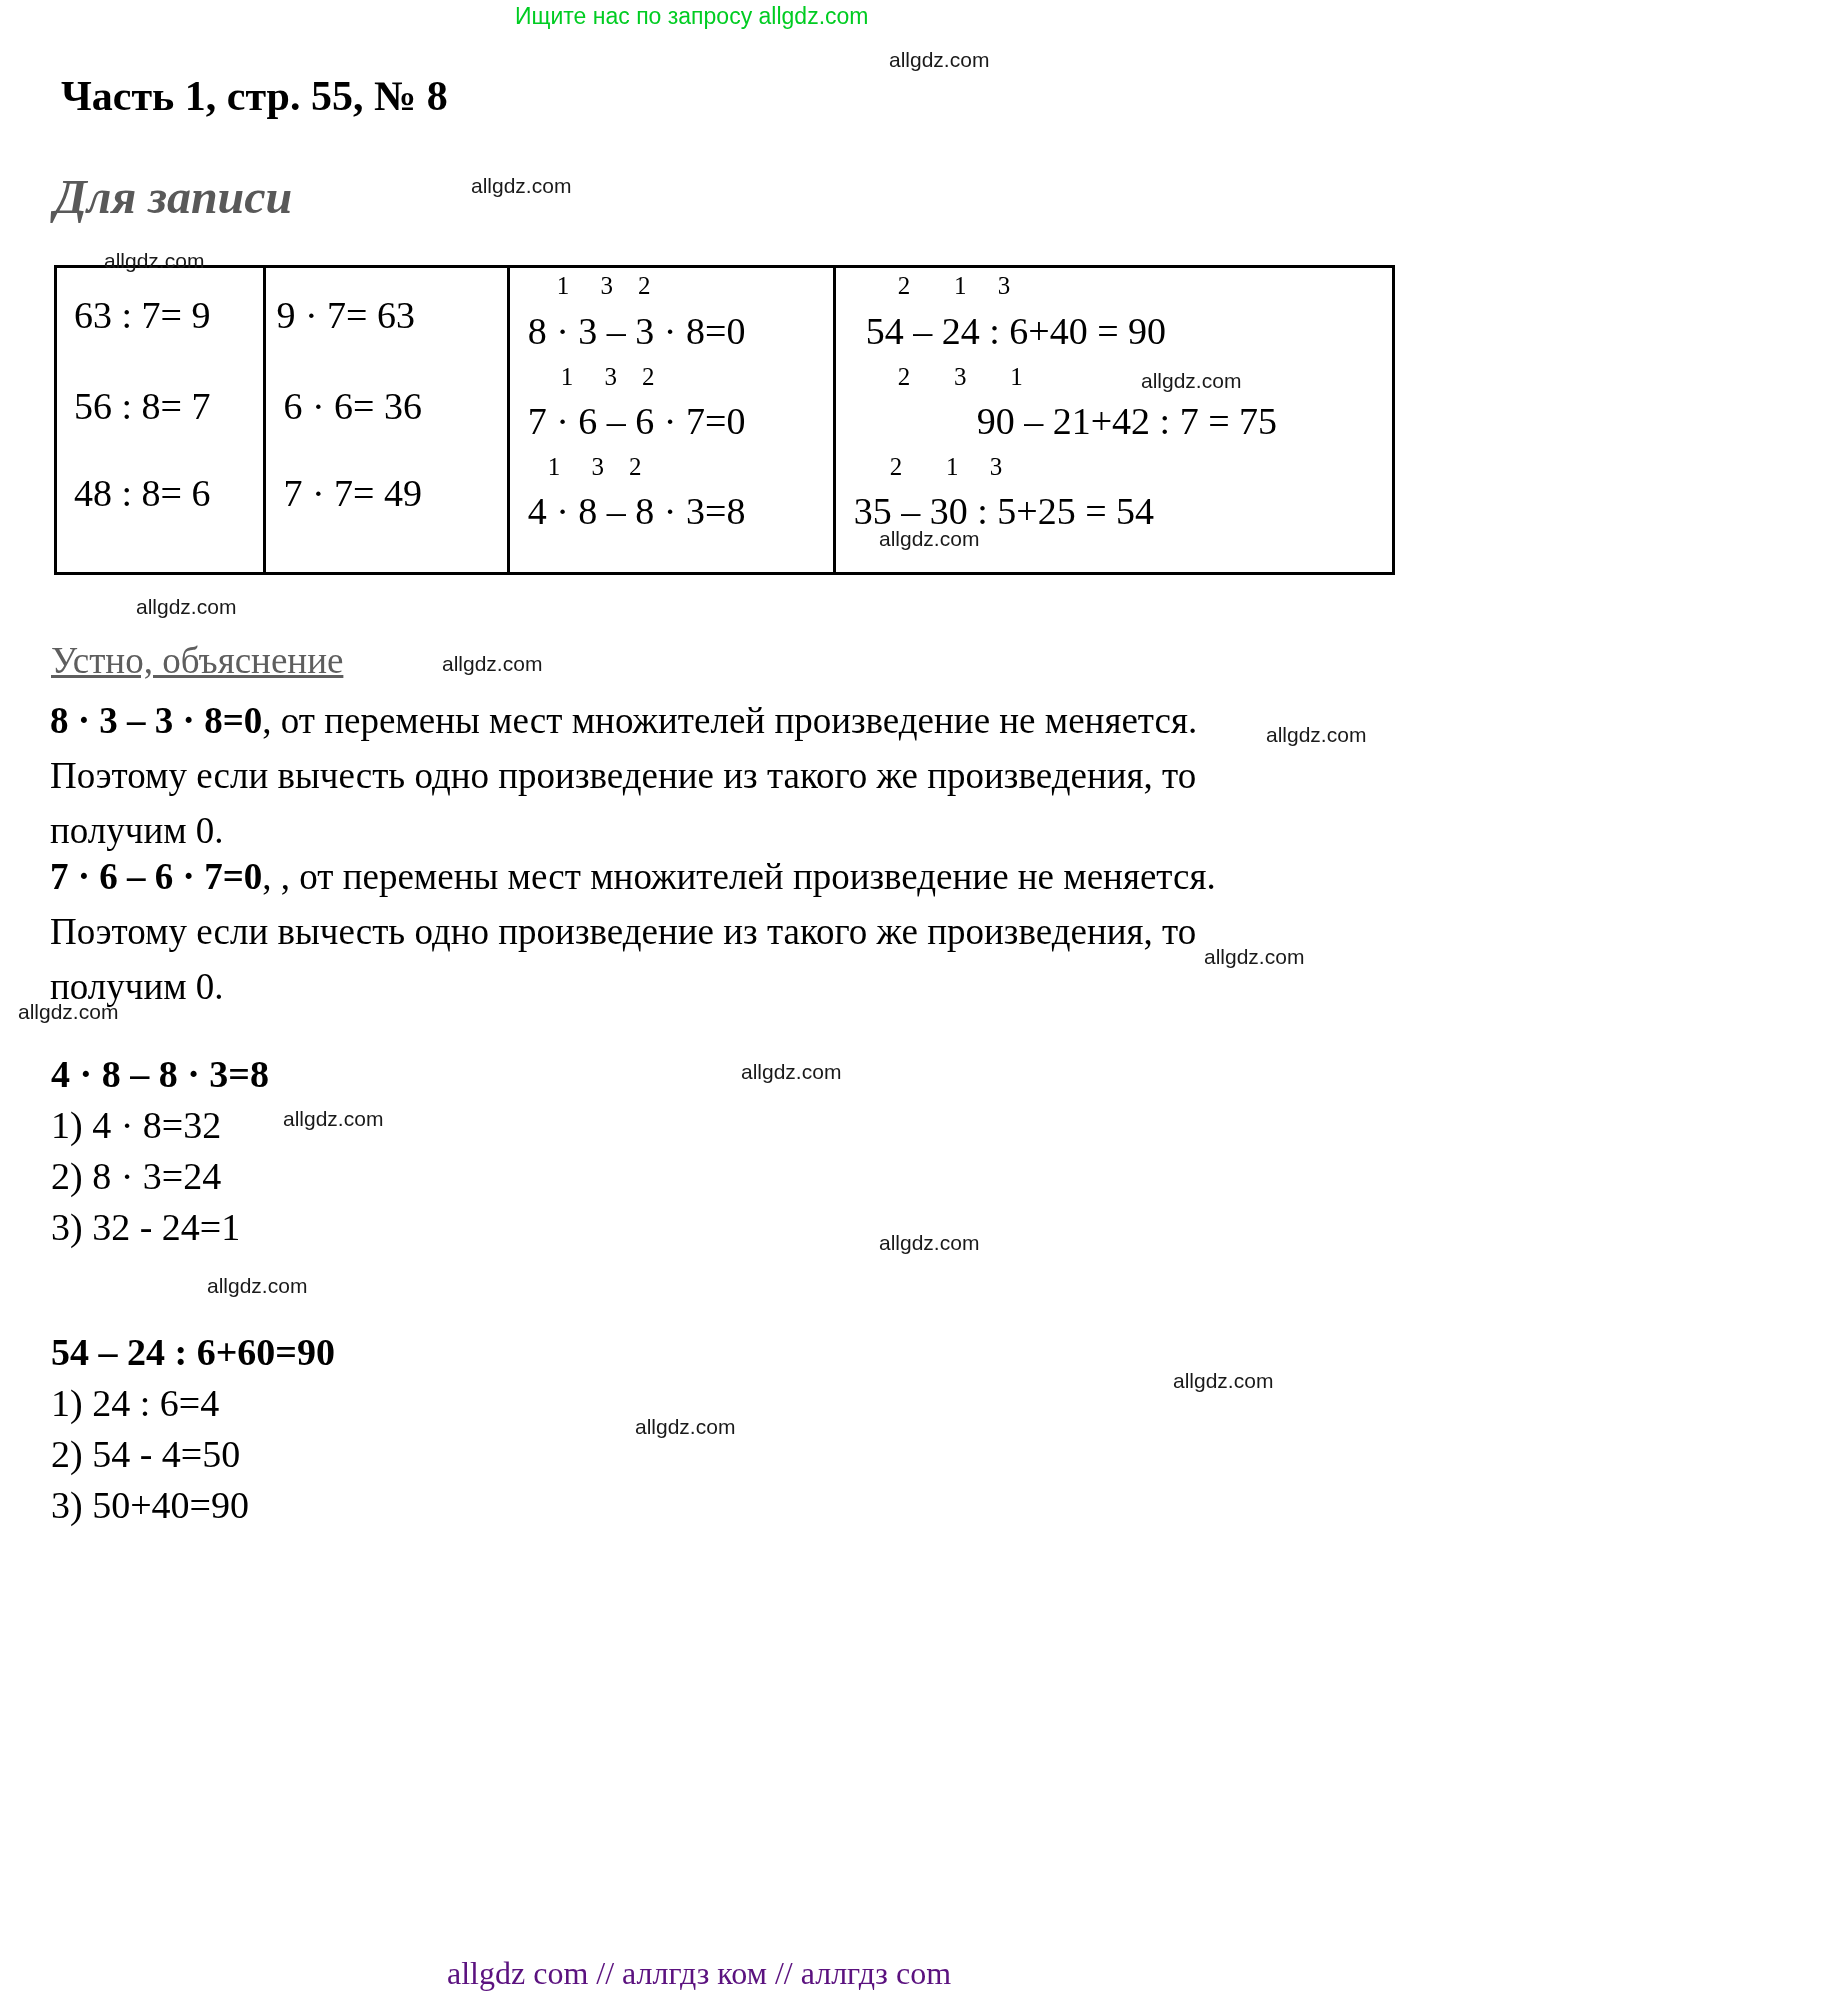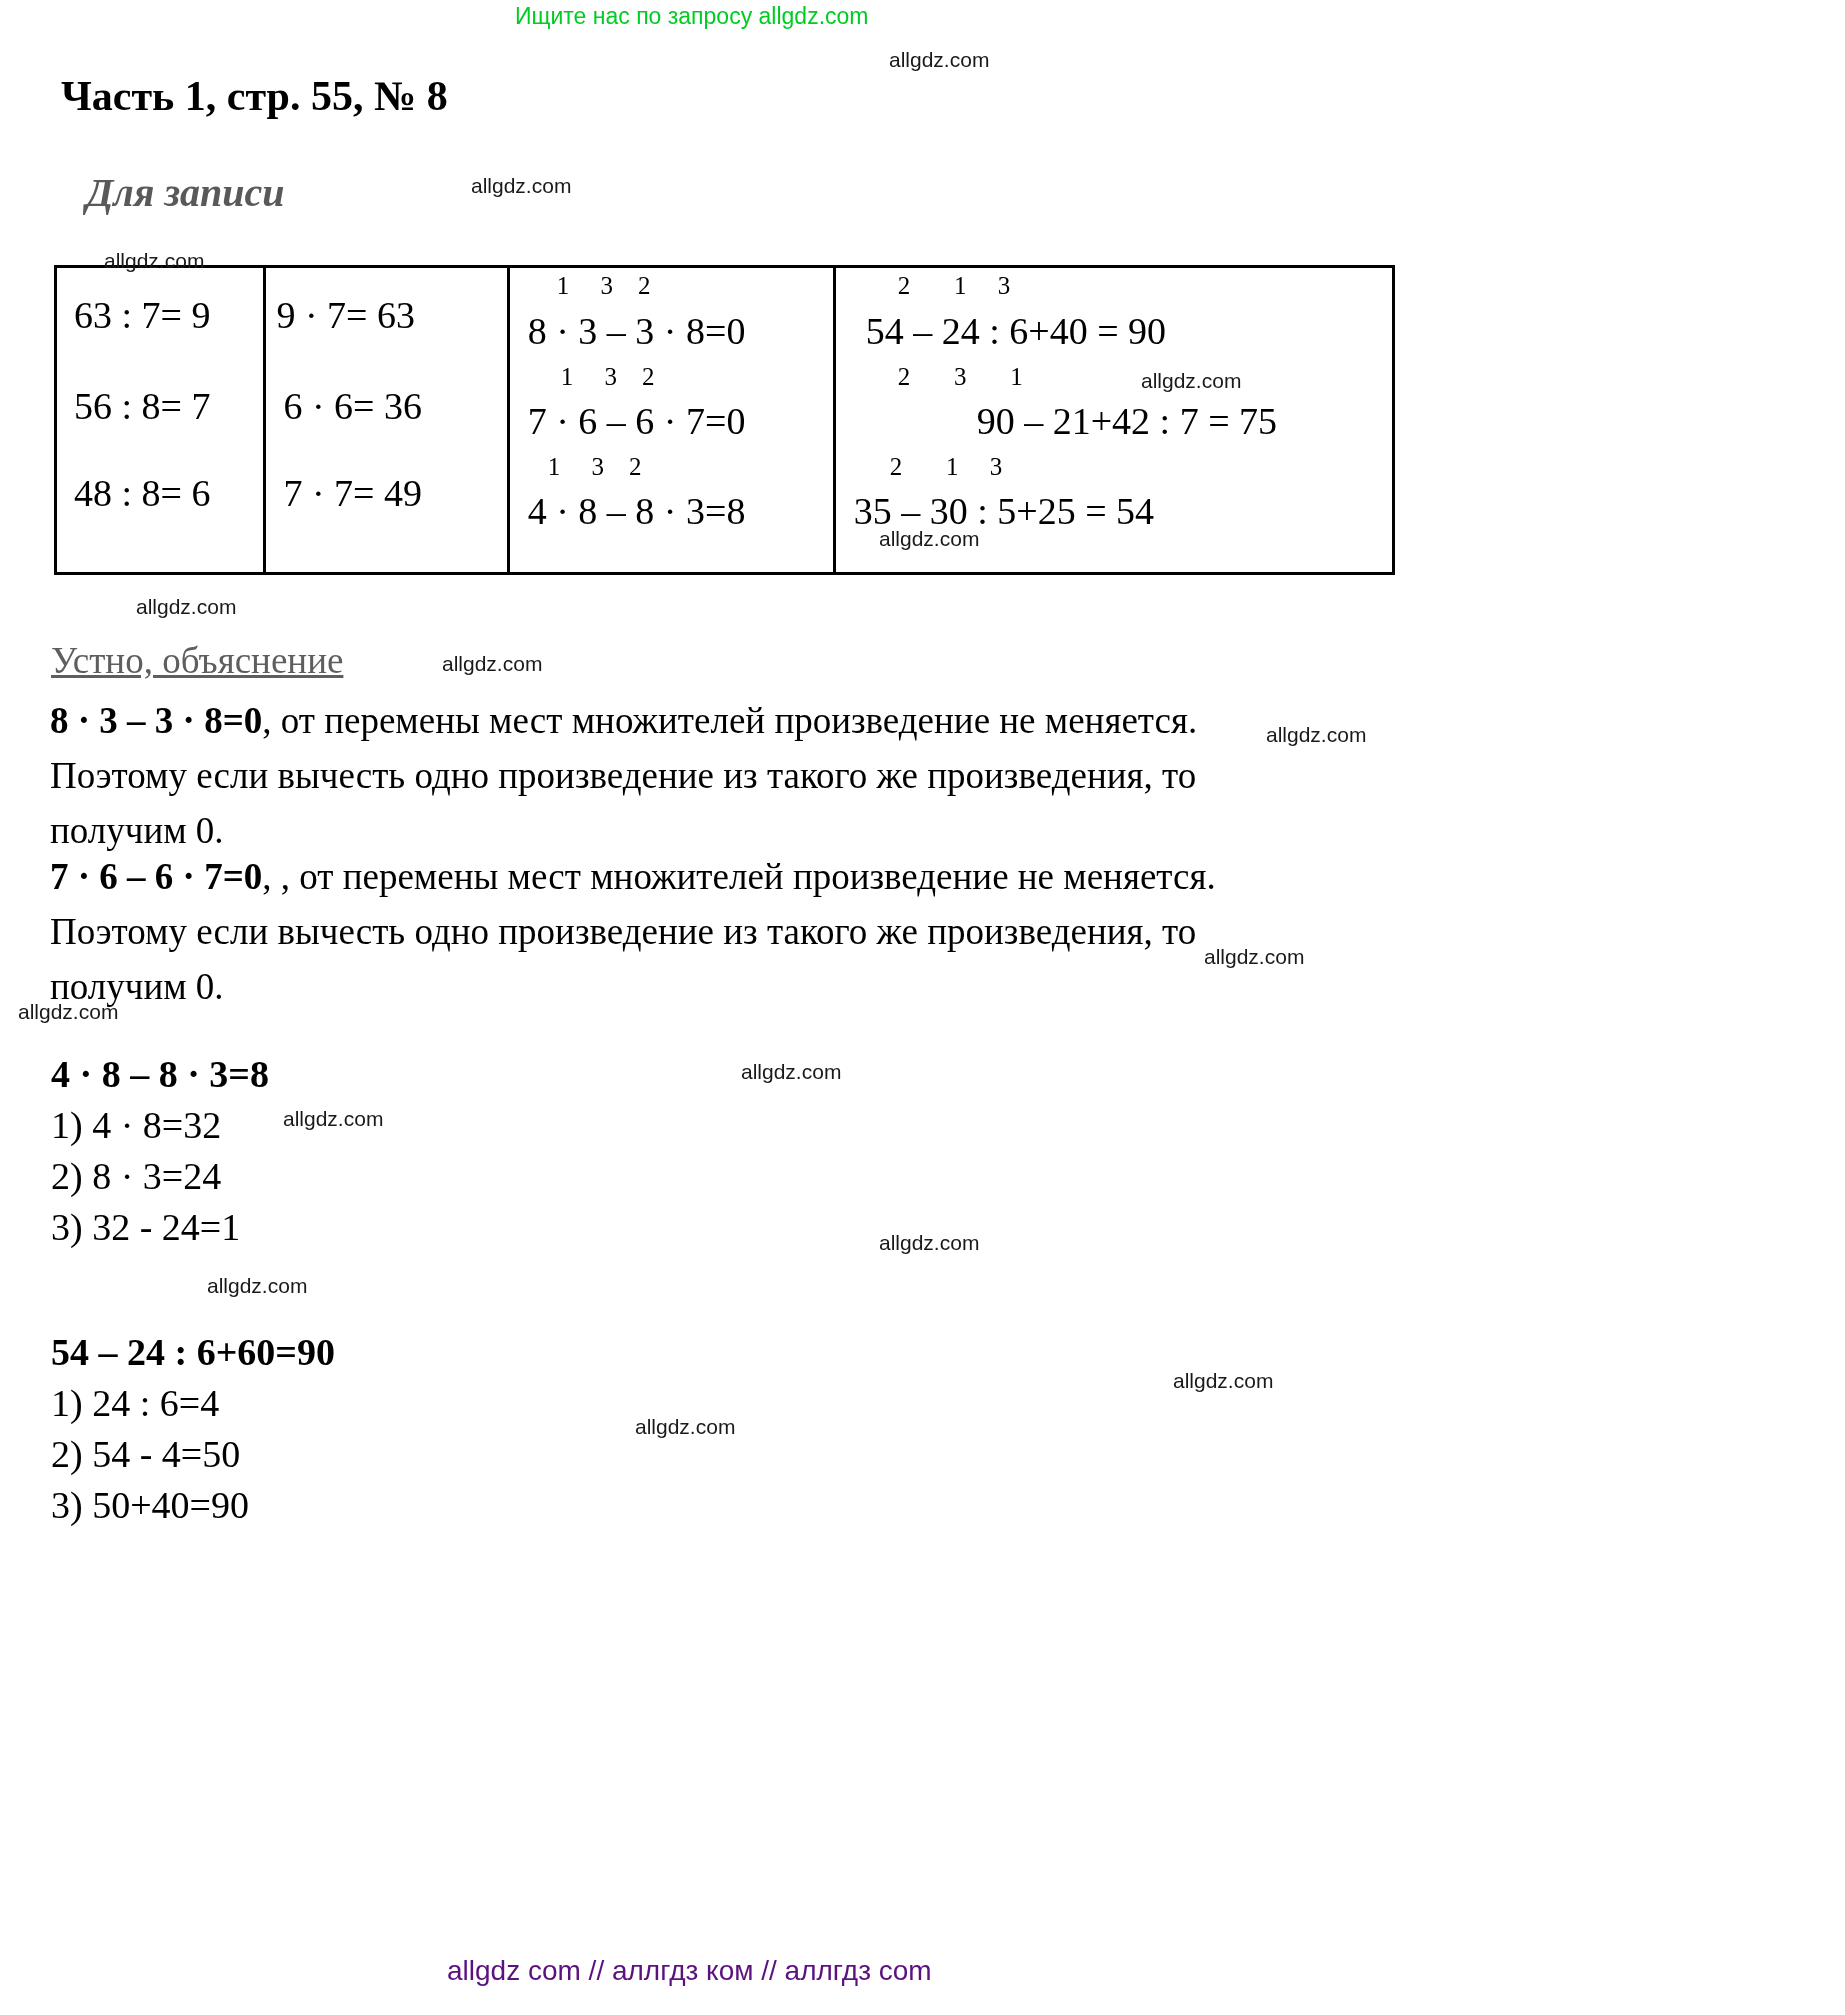--- a/index.html
+++ b/index.html
@@ -32,46 +32,45 @@
   }
   .wm-green {
     position: absolute;
     font-family: "Liberation Sans", sans-serif;
     font-size: 23px;
     color: #00cc22;
     white-space: nowrap;
   }
   .wm-footer {
     position: absolute;
-    font-family: Liberation Sans, sans-serif;
-    font-size: 28px;
+    font-family: Liberation Serif, serif;
+    font-size: 32px;
     color: #5b127f;
     white-space: nowrap;
   }
   
   .title {
     position: absolute;
     left: 61px;
     top: 72px;
     font-family: "Liberation Serif", serif;
     font-weight: bold;
     font-size: 42px;
     white-space: nowrap;
   }
   .subtitle {
     position: absolute;
     left: 54px;
     top: 169px;
     font-family: "Liberation Serif", serif;
     font-style: italic;
     font-weight: bold;
-    font-size: 40px;
+    font-size: 48px;
     color: #595959;
     white-space: nowrap;
-    margin-left: 32px;
   }
   .section-head {
     position: absolute;
     left: 51px;
     top: 639px;
     font-family: "Liberation Serif", serif;
     font-size: 37px;
     color: #5e5e5e;
     text-decoration: underline;
     white-space: nowrap;

